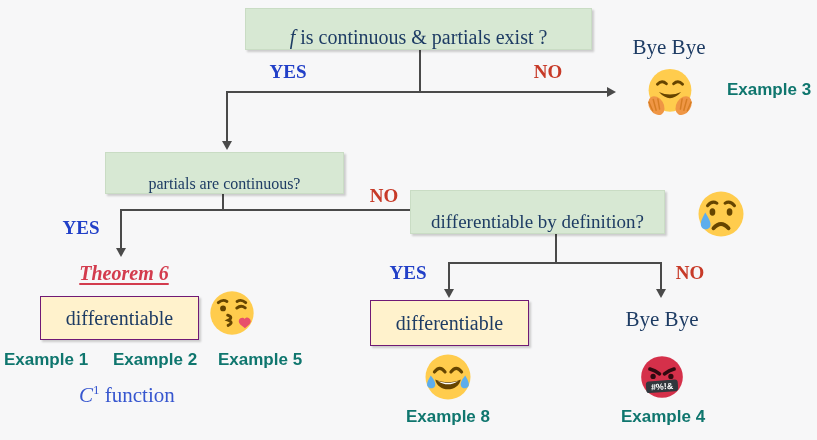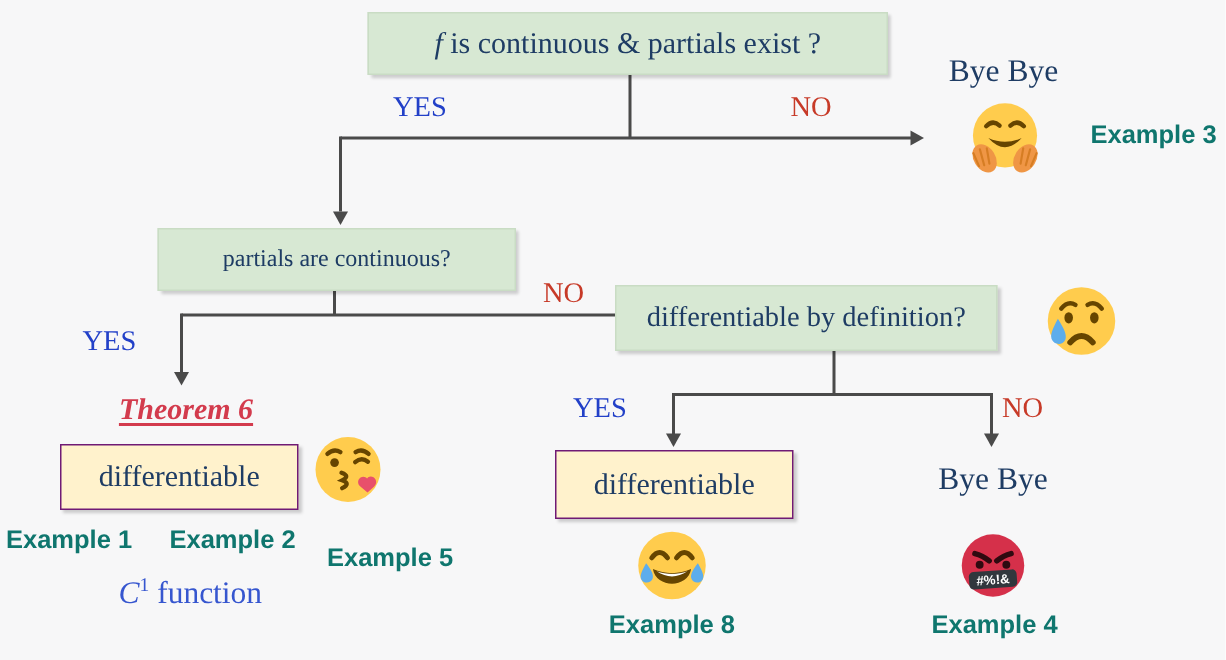--- a/index.html
+++ b/index.html
@@ -9,23 +9,23 @@
   }
   .ln{position:absolute;background:#4a4a4a;}
   .arr-r{position:absolute;width:0;height:0;
     border-top:5px solid transparent;border-bottom:5px solid transparent;
     border-left:9px solid #4a4a4a;}
   .arr-d{position:absolute;width:0;height:0;
     border-left:5px solid transparent;border-right:5px solid transparent;
     border-top:9px solid #4a4a4a;}
   .node{position:absolute;display:flex;align-items:center;justify-content:center;
     color:#1e3c64;text-align:center;white-space:nowrap;}
-  .green{background:#d7e8d3;border:1px solid #c9dcc4;box-shadow:2px 2px 2px rgba(0,0,0,0.18);}
+  .green{background:#d7e8d3;border:1px solid #c9dcc4;box-shadow:2px 2px 2px rgba(0,0,0,0.18);align-items:flex-end;}
   .yellow{background:#fff2cc;border:1px solid #701a75;box-shadow:2px 2px 2px rgba(0,0,0,0.18);}
-  .decision{position:absolute;font-weight:normal;font-size:19px;text-align:left;white-space:nowrap;}
+  .decision{position:absolute;font-weight:bold;font-size:19px;text-align:center;white-space:nowrap;}
   .yes{color:#2240c8;}
   .no{color:#c73a28;}
   .plain{position:absolute;color:#1e3c64;font-size:21px;text-align:center;white-space:nowrap;}
   .example{position:absolute;color:#0f766e;font-family:"Liberation Sans",sans-serif;
     font-weight:bold;font-size:17px;text-align:right;white-space:nowrap;}
   .theorem{position:absolute;color:#d33b4d;font-weight:bold;font-style:italic;
     font-size:20px;text-align:center;text-decoration:underline;text-underline-offset:3px;white-space:nowrap;}
   .c1text{position:absolute;color:#3656cf;font-size:21px;white-space:nowrap;}
   .c1text sup{font-style:normal;font-size:13px;}
   .emoji{position:absolute;}
@@ -79,21 +79,21 @@
   <div class="decision yes" style="left:382px;top:262px;width:52px;">YES</div>
   <div class="decision no" style="left:668px;top:262px;width:44px;">NO</div>
 
   <div class="plain" style="left:627px;top:35px;width:84px;">Bye Bye</div>
   <div class="plain" style="left:620px;top:307px;width:84px;">Bye Bye</div>
   <div class="theorem" style="left:64px;top:262px;width:120px;">Theorem 6</div>
 
   <div class="example" style="left:727px;top:80px;width:82px;">Example 3</div>
   <div class="example" style="left:4px;top:350px;width:82px;">Example 1</div>
   <div class="example" style="left:113px;top:350px;width:82px;">Example 2</div>
-  <div class="example" style="left:218px;top:350px;width:82px;margin-top:12px;">Example 5</div>
+  <div class="example" style="left:218px;top:350px;width:82px;">Example 5</div>
   <div class="example" style="left:404px;top:407px;width:86px;">Example 8</div>
   <div class="example" style="left:621px;top:407px;width:84px;">Example 4</div>
 
   <div class="c1text" style="left:79px;top:382px;">
     <i>C</i><sup>1</sup><span> function</span>
   </div>
 
   <svg class="emoji" style="left:644px;top:66px;" width="52" height="52" viewBox="0 0 36 36">
     <circle cx="18" cy="16.8" r="14.8" fill="#FFCC4D"></circle>
     <path d="M9.3 12.6 Q12.4 9.4 15.5 12.3" stroke="#664500" stroke-width="2" fill="none" stroke-linecap="round"></path>

